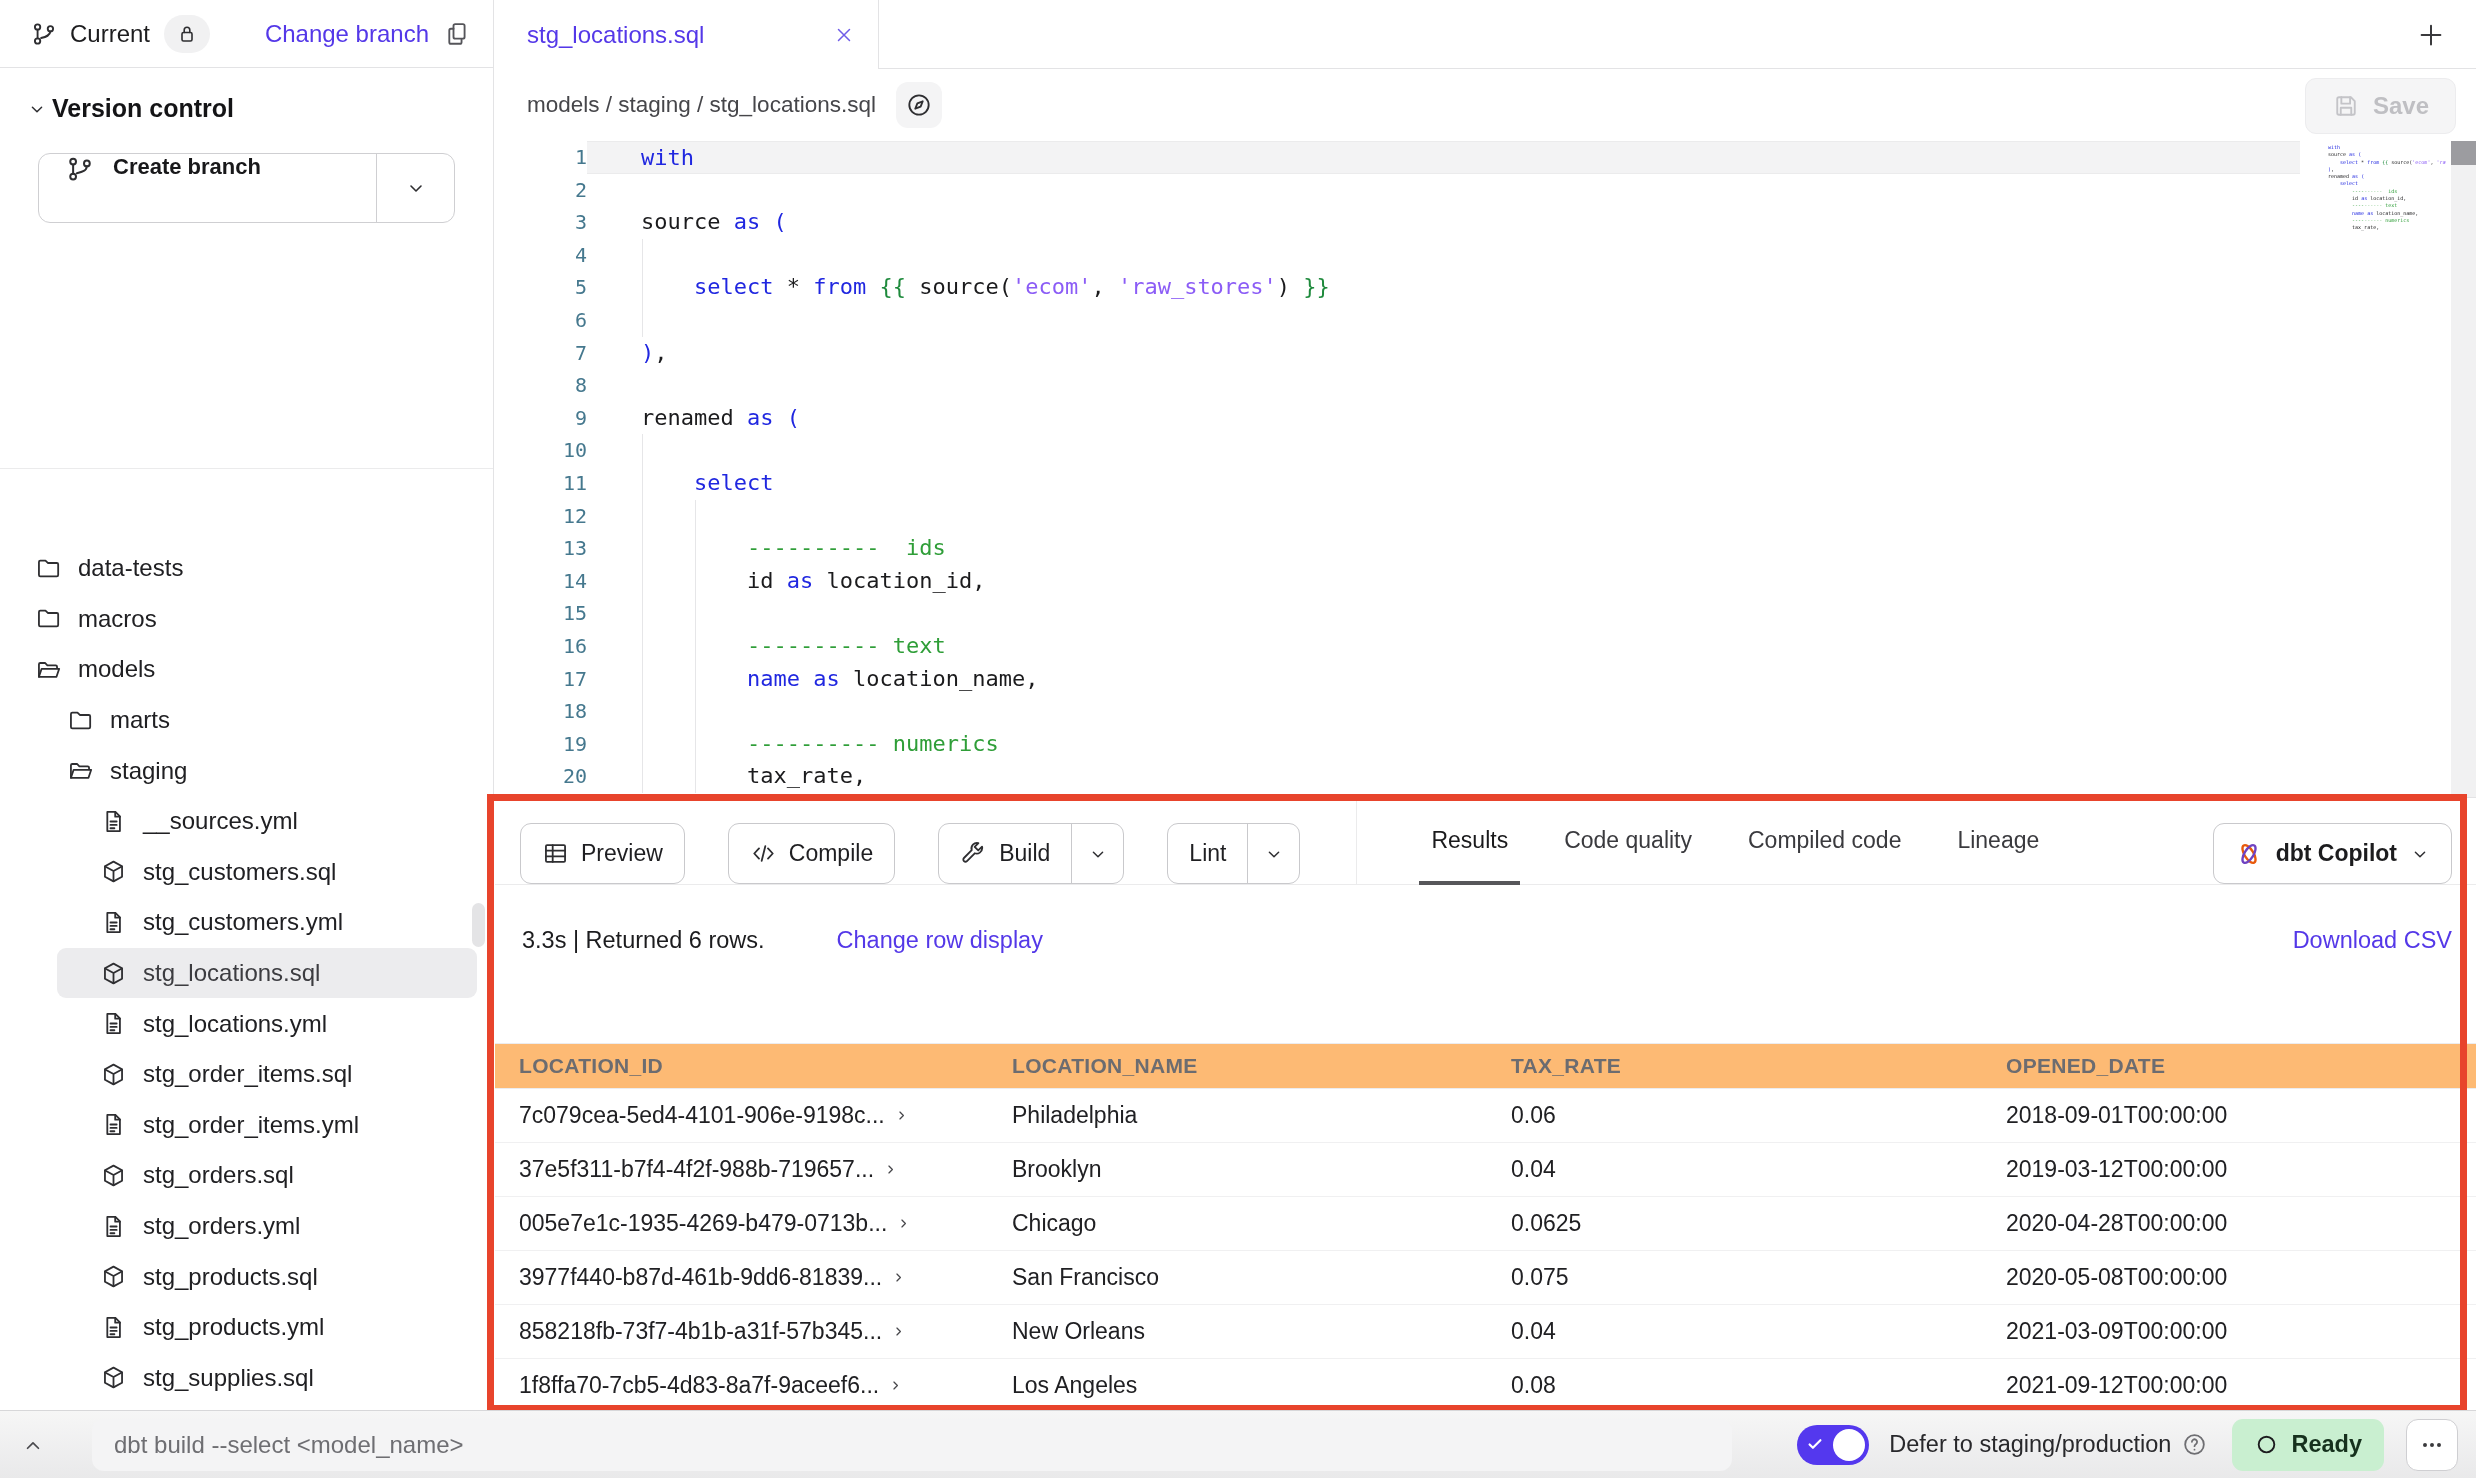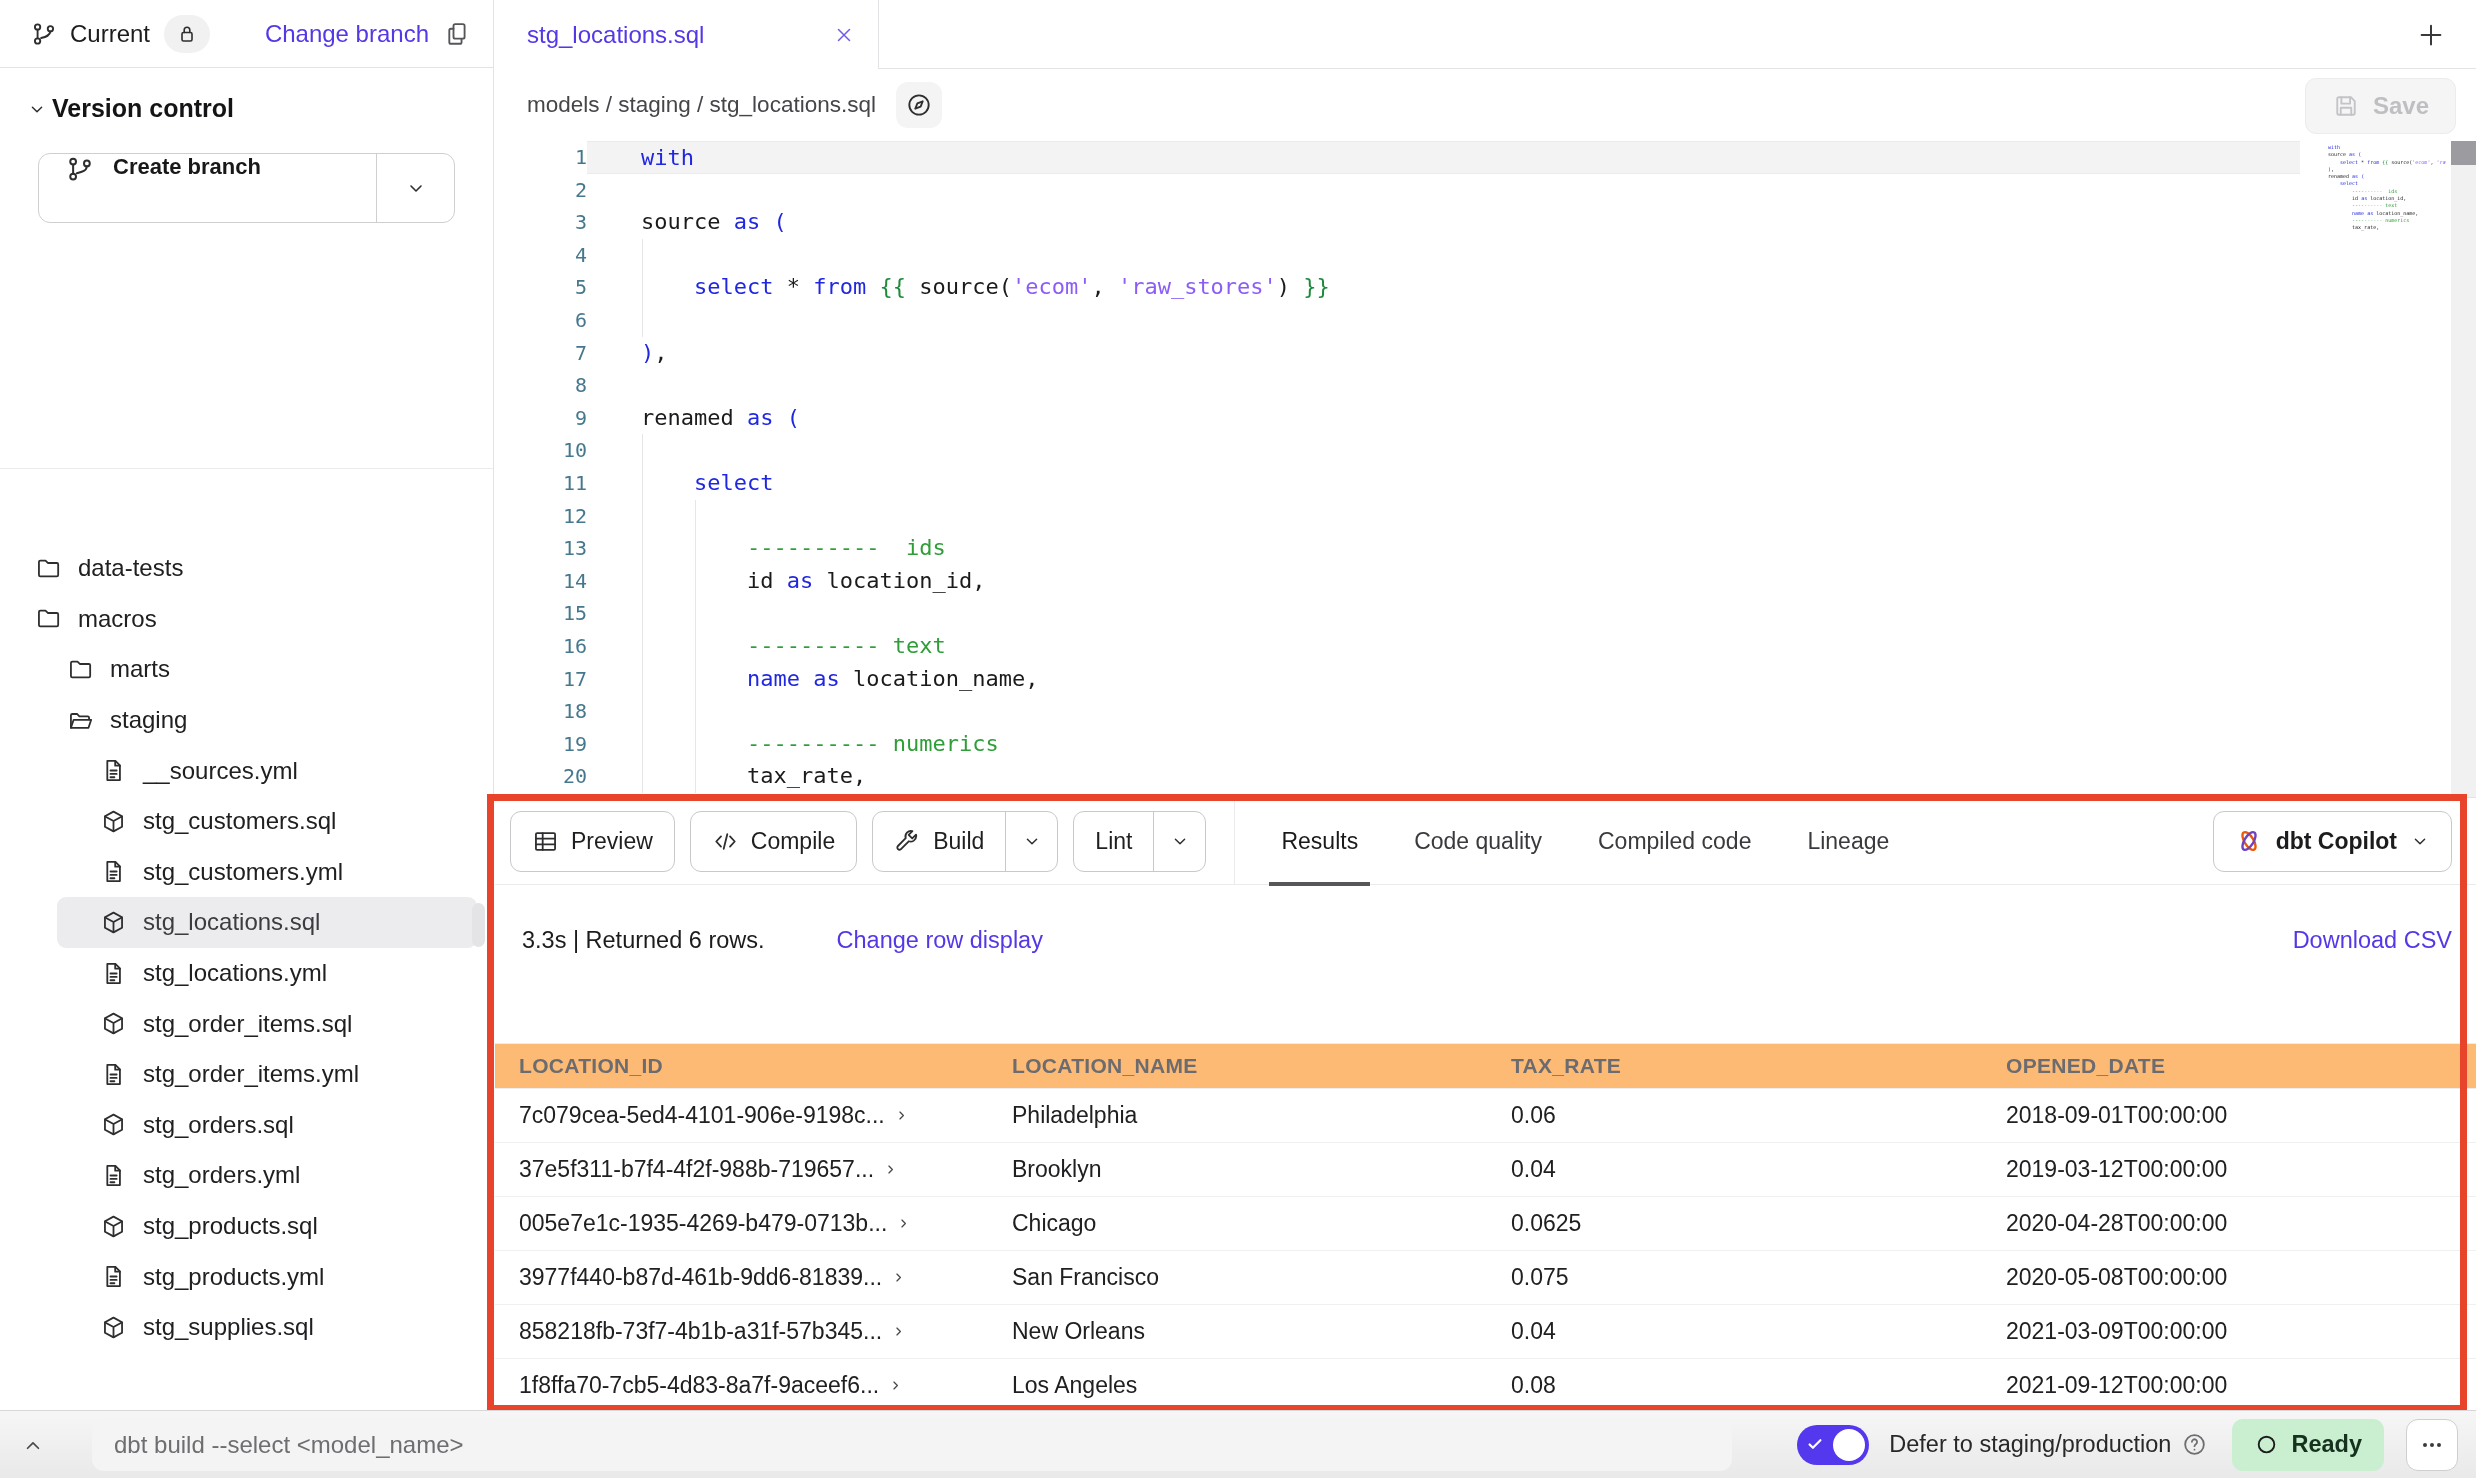--- a/index.html
+++ b/index.html
@@ -77,22 +77,22 @@
   #g2 { left:147px; top:293px; height:359px; }
   #g3 { left:200px; top:359px; height:293px; }
   .minimap { position:absolute; right:30px; top:3px; width:118px; overflow:hidden; }
   .mm-line { font-size:5px; line-height:7.3px; white-space:pre; }
   .scroll-track { position:absolute; right:0; top:0; width:25px; height:656px; background:#f1f1f2; }
   .scroll-thumb { position:absolute; right:0; top:0; width:25px; height:24px; background:#9c9ca0; }
 
   
   .bottom-panel { position:absolute; left:0; right:0; top:797px; bottom:0; background:#fff;
     border-top:1px solid #e3e3e5; }
-  .panel-toolbar { height:87px; display:flex; align-items:center; padding-left:15px;
-    border-bottom:1px solid #ebebec; }
+  .panel-toolbar { height:87px; display:flex; align-items:flex-end; padding-left:25px;
+    border-bottom:1px solid #ebebec;gap:28px; }
   .pbtn { height:61px; border:1.5px solid #c9c9cc; border-radius:11px; background:#fff;
     display:flex; align-items:stretch; margin-right:15px; font-size:23px; font-weight:500; color:#1f1f22; cursor:pointer; }
   .pbtn .seg { display:flex; align-items:center; gap:12px; padding:0 21px; }
   .pbtn .chev-seg { width:52px; border-left:1.5px solid #c9c9cc; display:flex; align-items:center; justify-content:center; }
   .tool-div { width:1px; align-self:stretch; background:#ebebec; margin-left:13px; }
   .panel-tabs { display:flex; gap:56px; margin-left:46px; height:87px; align-items:center; }
   .panel-tab { font-size:23px; color:#3a3a3e; height:100%; display:flex; align-items:center; position:relative; cursor:pointer; }
   .panel-tab.active { color:#1a1a1c; }
   .panel-tab.active::after { content:""; position:absolute; left:-12px; right:-12px; bottom:-1px; height:4px; background:#57575a; }
   .copilot-btn { margin-left:auto; margin-right:24px; height:61px; border:1.5px solid #c9c9cc; border-radius:11px;
@@ -212,20 +212,29 @@
         <span class="tree-label">data-tests</span>
       </div>
       <div class="tree-item ind0">
         <span class="iw">
           <svg class="ic" width="27" height="27" viewBox="0 0 24 24">
             <path d="M3.5 6.2c0-.7.5-1.2 1.2-1.2h4.6l2.1 2.1h8c.7 0 1.2.5 1.2 1.2v9.5c0 .7-.5 1.2-1.2 1.2H4.7c-.7 0-1.2-.5-1.2-1.2z"></path>
           </svg>
         </span>
         <span class="tree-label">macros</span>
       </div>
+      <div class="tree-item ind0">
+        <span class="iw">
+          <svg class="ic" width="27" height="27" viewBox="0 0 24 24">
+            <path d="M3.5 18.5V7.4c0-.7.5-1.2 1.2-1.2h4.2l2.1 2.1h7.4c.7 0 1.2.5 1.2 1.2v1.4"></path>
+            <path d="M3.5 18.5l2.4-7.1h15.6l-2.4 7.1z"></path>
+          </svg>
+        </span>
+        <span class="tree-label">models</span>
+      </div>
       <div class="tree-item ind1">
         <span class="iw">
           <svg class="ic" width="27" height="27" viewBox="0 0 24 24">
             <path d="M3.5 6.2c0-.7.5-1.2 1.2-1.2h4.6l2.1 2.1h8c.7 0 1.2.5 1.2 1.2v9.5c0 .7-.5 1.2-1.2 1.2H4.7c-.7 0-1.2-.5-1.2-1.2z"></path>
           </svg>
         </span>
         <span class="tree-label">marts</span>
       </div>
       <div class="tree-item ind1">
         <span class="iw">

